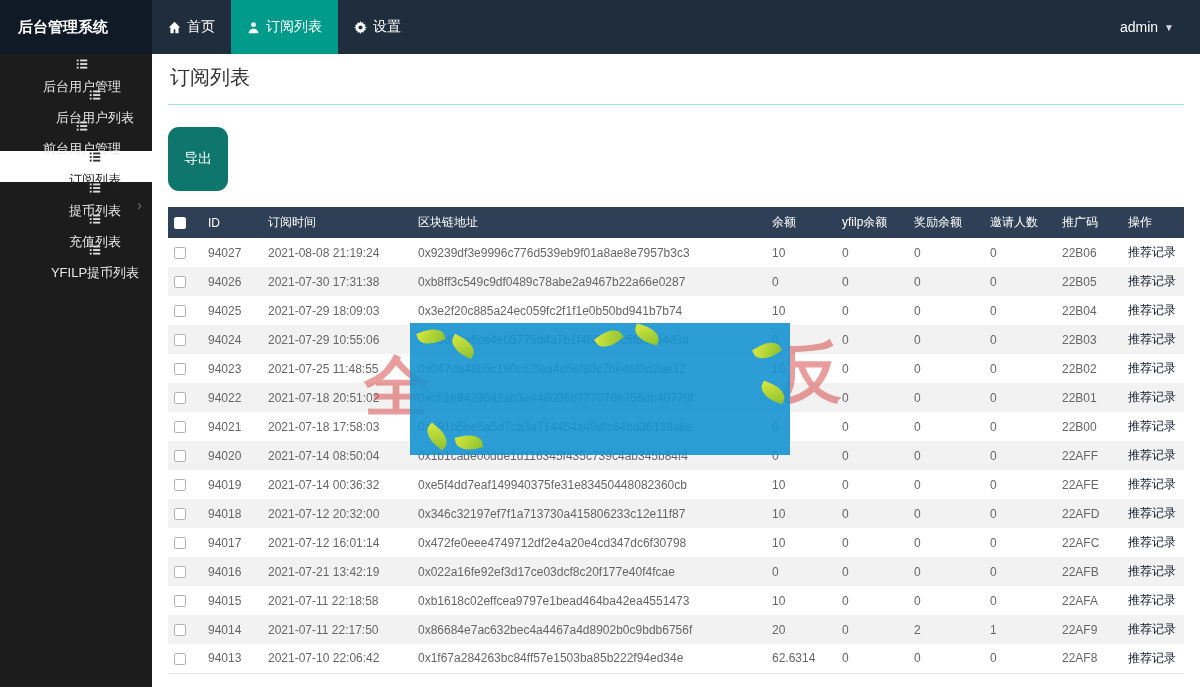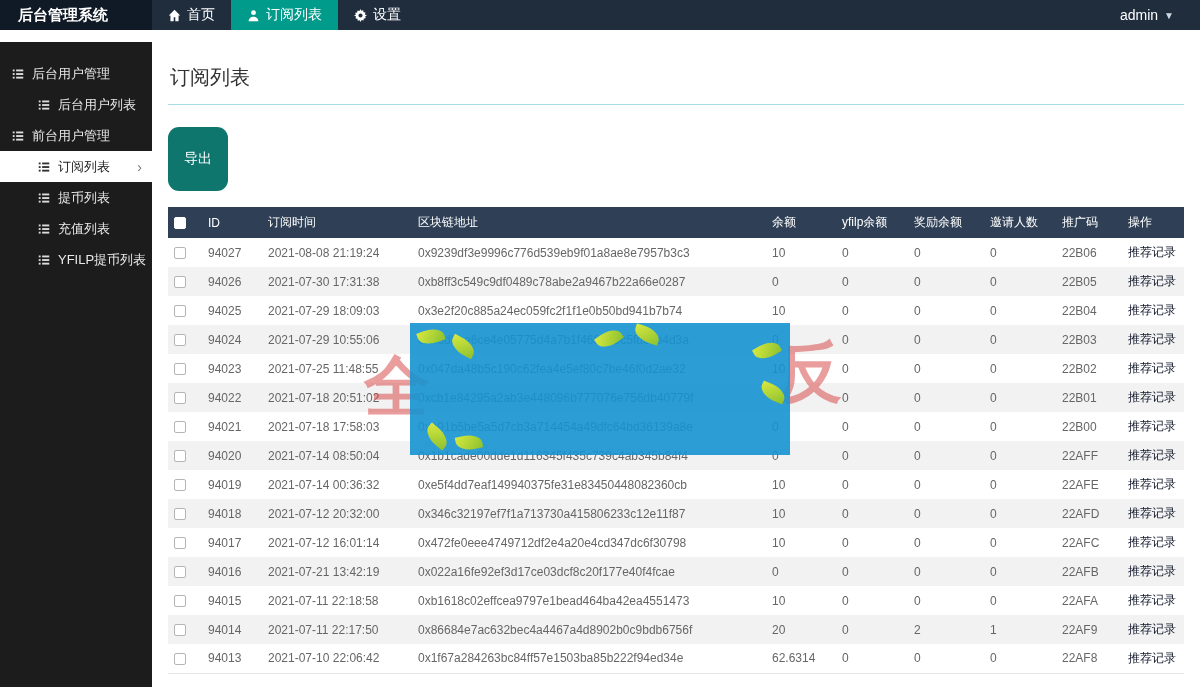--- a/index.html
+++ b/index.html
@@ -1,30 +1,30 @@
 <!DOCTYPE html>
 <html><head>
 <meta charset="utf-8">
 <style>
   * { box-sizing: border-box; }
   body {
     margin: 0; width: 1200px; height: 687px; overflow: hidden;
     font-family: "Liberation Sans", sans-serif; background: #fff;
   }
   
-  .navbar { position: fixed; top: 0; left: 0; right: 0; height: 30px; background: #1f2d3d; display: flex; align-items: stretch; z-index: 10; }
+  .navbar { position: fixed; top: 0; left: 0; right: 0; height: 54px; background: #1f2d3d; display: flex; align-items: stretch; z-index: 10; }
   .brand { width: 152px; background: #101a26; color: #fff; font-weight: bold; font-size: 15px; display: flex; align-items: center; padding-left: 18px; }
   .nav-item { display: flex; align-items: center; gap: 6px; padding: 0 16px; color: #fff; font-size: 14px; cursor: pointer; }
   .nav-item.active { background: #009b8a; }
   .nav-item .ic { display: flex; align-items: center; color: #fff; }
   .nav-user { margin-left: auto; color: #fff; padding: 0 26px; display: flex; align-items: center; gap: 6px; font-size: 14px; cursor: pointer; }
   .caret { font-size: 10px; color: #cfd8e0; }
   
   .sidebar { position: fixed; top: 42px; left: 0; bottom: 0; width: 152px; background: #1c1c1c; padding-top: 16px; z-index: 9; }
-  .side-item { height: 31px; display: flex; align-items: center; gap: 8px; color: #e8e8e8; font-size: 13px; padding-left: 12px; cursor: pointer; }
+  .side-item { height: 31px; display: flex; align-items: center; gap: 8px; color: #e8e8e8; font-size: 13px; padding-left: 12px; cursor: pointer; flex-direction: column; }
   .side-item .ic { display: flex; align-items: center; color: #dcdcdc; }
   .side-item.child { padding-left: 38px; }
   .side-item.active { background: #ffffff; color: #222; }
   .side-item.active .ic { color: #333; }
   .side-item .chev { margin-left: auto; padding-right: 10px; color: #777; font-size: 14px; }
   
   .main { margin-left: 152px; padding: 0 16px; padding-top: 42px; }
   .page-title { font-size: 20px; color: #333; padding: 22px 2px 13px; border-bottom: 1px solid #a9dde6; font-weight: normal; margin: 0; }
   .export-btn { margin-top: 22px; background: #0f766e; color: #fff; border: none; padding: 23px 16px; font-size: 14px; border-radius: 11px; cursor: pointer; }
   

